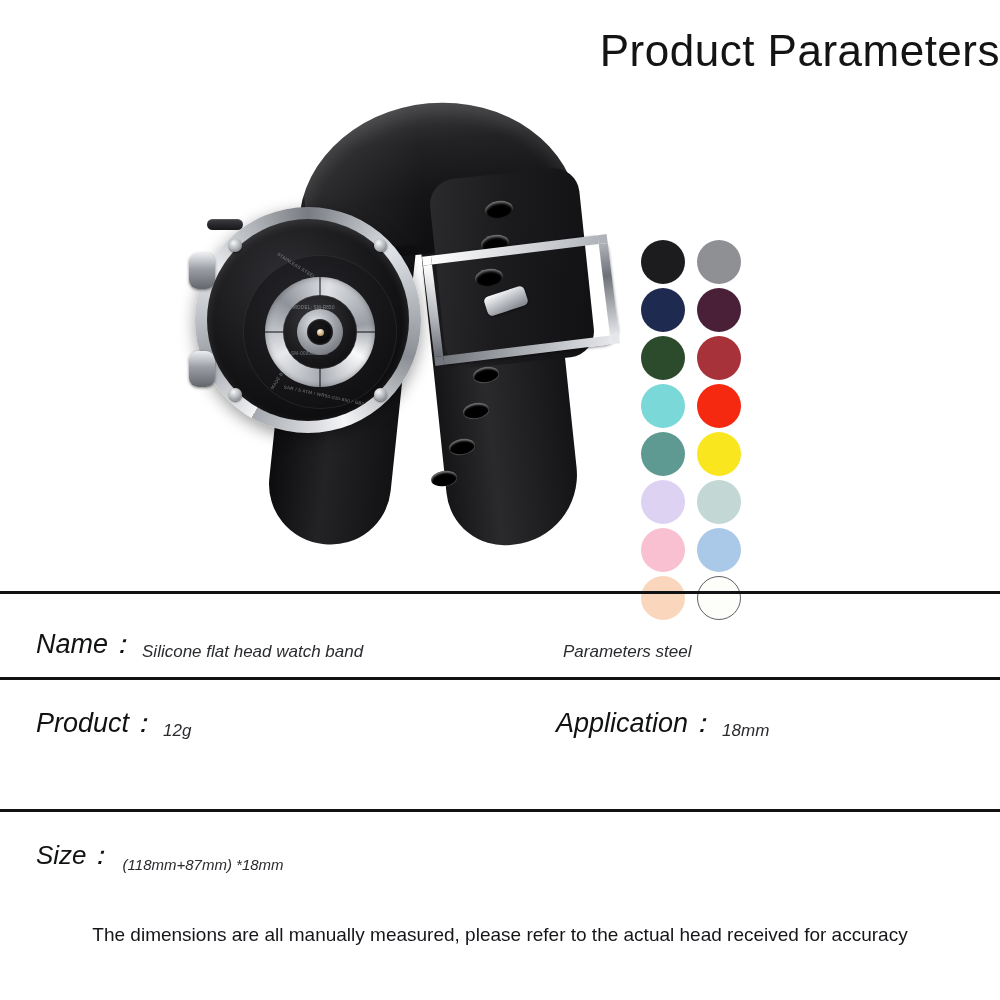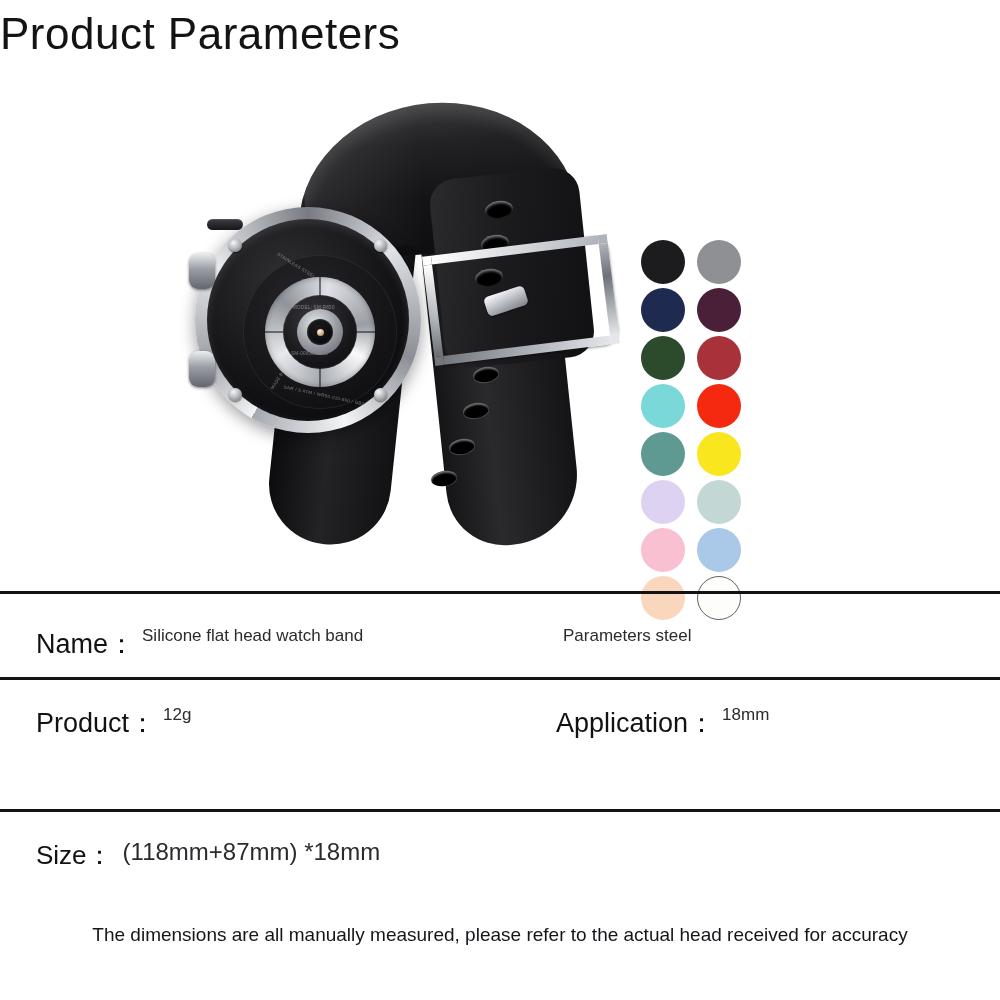--- a/index.html
+++ b/index.html
@@ -12,24 +12,24 @@
     height: 1000px;
     position: relative;
     font-family: "Liberation Sans", sans-serif;
     color: #1a1a1a;
     overflow: hidden;
   }
 
   
   .page-title {
     position: absolute;
-    top: 9px;
+    top: 26px;
     left: 0;
     width: 1000px;
-    text-align: left;
+    text-align: right;
     font-size: 44px;
     font-weight: 400;
     letter-spacing: 0.5px;
     color: #141414;
     white-space: nowrap;
   }
 
   
   .hero {
     position: absolute;
@@ -298,21 +298,22 @@
   .d3 { top: 809px; }
 
   .spec-row {
     position: absolute;
     left: 0;
     width: 1000px;
     display: flex;
   }
   .spec-cell {
     display: flex;
-    align-items: flex-start;
+    align-items: flex-end;
+    font-style: italic;
   }
   .spec-cell.col1 { margin-left: 36px; width: 520px; }
   .spec-cell.col2 { margin-left: 0px; }
 
   .spec-label {
     font-size: 27px;
     font-weight: 400;
     color: #111214;
     white-space: nowrap;
   }
@@ -322,21 +323,21 @@
     color: #2a2b2e;
     margin-left: 7px;
     white-space: nowrap;
   }
 
   .row-name { top: 626px; }
   .row-weight { top: 705px; }
   .row-size { top: 838px; }
 
   .row-size .spec-label { font-size: 26px; }
-  .row-size .spec-value { font-size: 24px; margin-left: 10px; }
+  .row-size .spec-value { font-size: 15px; margin-left: 10px; }
 
   .footnote {
     position: absolute;
     top: 924px;
     left: 0;
     width: 1000px;
     text-align: center;
     font-size: 19px;
     font-weight: 400;
     color: #15161a;

